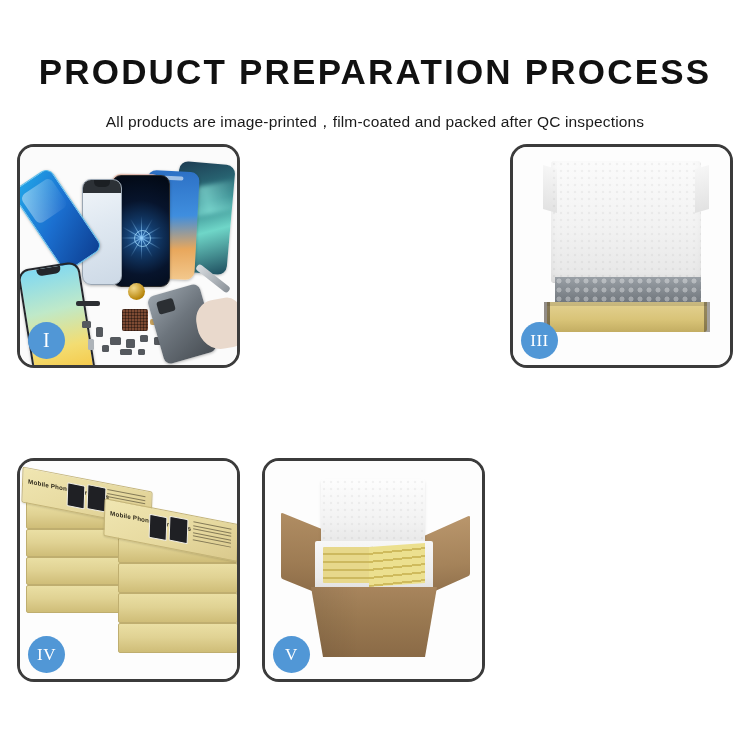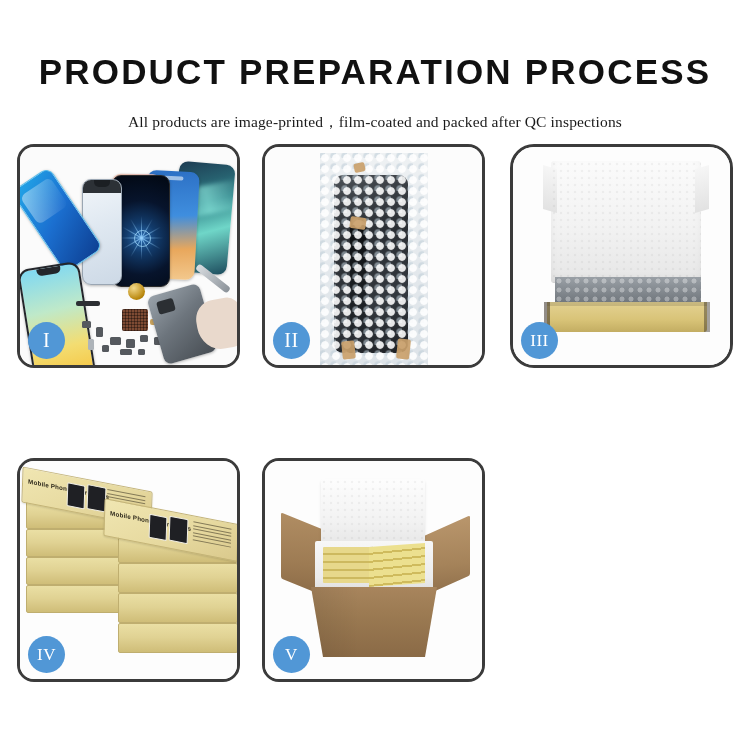--- a/index.html
+++ b/index.html
@@ -22,21 +22,21 @@
     font-size: 35px;
     font-weight: 700;
     letter-spacing: 2.2px;
     color: #111111;
     line-height: 1.12;
     white-space: nowrap;
   }
   .subtitle {
     margin: 0;
     padding-top: 9px;
-    font-family: Liberation Serif, serif;
+    font-family: Liberation Sans, sans-serif;
     font-size: 15.5px;
     font-weight: 400;
     color: #1a1a1a;
     letter-spacing: .15px;
     white-space: nowrap;
   }
 
   
   .grid {
     position: absolute;
@@ -45,21 +45,21 @@
   }
   .panel {
     position: absolute;
     width: 223px; height: 224px;
     border: 3px solid #3b3b3b;
     border-radius: 17px;
     background: #fdfdfd;
     box-sizing: border-box;
     overflow: hidden;
   }
-  .c0 { left: 0; }  .c1 { left: 245px; } .c2 { left: 493px; border-radius: 24px; }
+  .c0 { left: 0; }  .c1 { left: 245px; } .c2 { left: 493px; }
   .r0 { top: 0; }   .r1 { top: 314px; }
 
   .stage { position: absolute; inset: 0; }
 
   .badge {
     position: absolute;
     left: 8px; bottom: 6px;
     width: 37px; height: 37px;
     border-radius: 50%;
     background: #5197d6;
@@ -354,37 +354,20 @@
 
       <div class="housing">
           <span class="cam"></span>
         </div>
       <div class="tool"></div>
       <div class="hand"></div>
     </div>
     <div class="badge">I</div>
   </div>
 
-  <div class="panel r0 c1">
-    <div class="stage p2bg">
-      <div class="bubblepack">
-        <div class="darkpart">
-          <span class="hole"></span>
-            <span class="strip"></span>
-        </div>
-        <div class="bubbles2"></div>
-        <div class="bubbles"></div>
-        <span class="tape tape-1"></span>
-        <span class="tape tape-2"></span>
-        <span class="tape tape-3"></span>
-        <span class="tape tape-4"></span>
-      </div>
-    </div>
-    <div class="badge">II</div>
-  </div>
 
   <div class="panel r0 c2">
     <div class="stage p3bg">
       <div class="lidfoam">
         <span class="foamtex"></span>
       </div>
       <div class="greyfill"></div>
       <div class="boxbase3">
         <span class="edgeL"></span>
           <span class="edgeR"></span>

